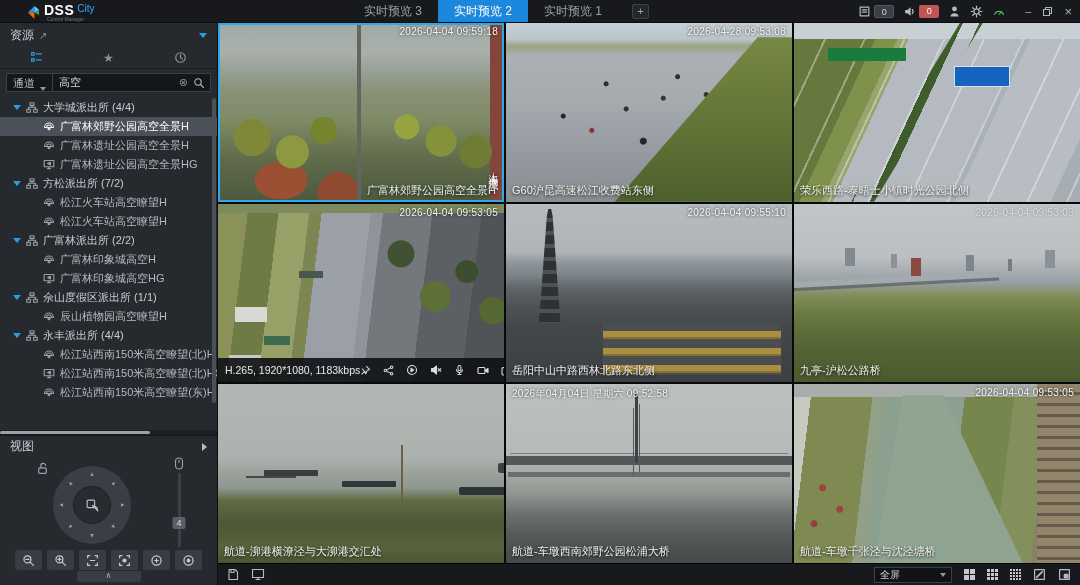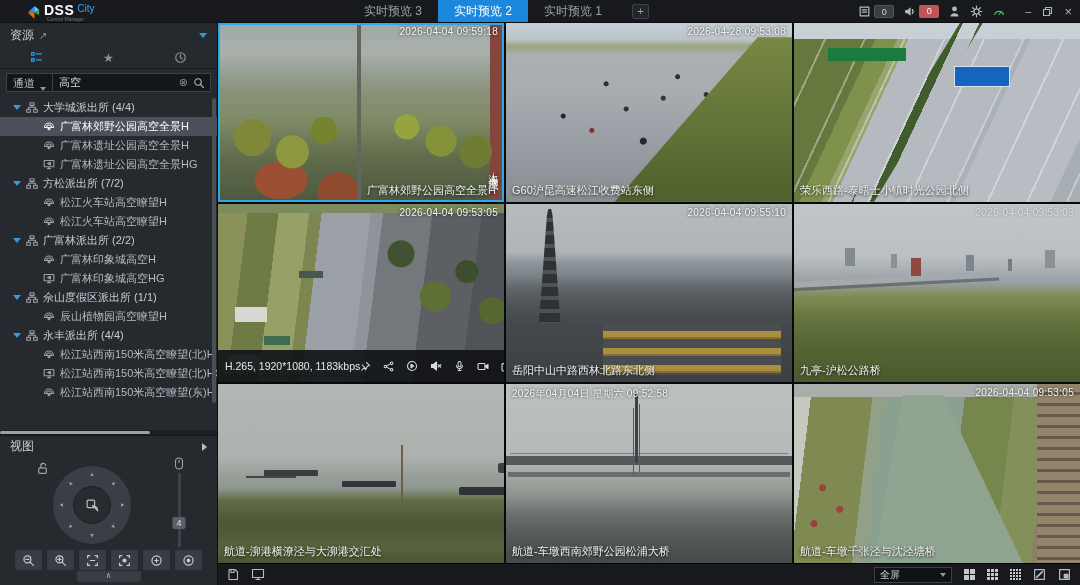--- a/index.html
+++ b/index.html
@@ -88,21 +88,21 @@
   .cell.selected::after{content:"";position:absolute;inset:0;border:2px solid #2fa8e8;pointer-events:none}
   .video{position:absolute;inset:0}
   .video::before,.video::after{content:"";position:absolute}
   .ts{position:absolute;top:3px;right:6px;color:#f3f5f2;font-size:10px;letter-spacing:.3px;text-shadow:0 0 3px rgba(0,0,0,.8);z-index:3}
   .ts.tl{left:6px;right:auto}
   .ts.faint{opacity:.45}
   .vlabel{position:absolute;bottom:4px;left:6px;color:#f0f2ef;font-size:11px;text-shadow:0 1px 3px rgba(0,0,0,.9);z-index:3}
   .vlabel.br{left:auto;right:8px}
   .wmark{position:absolute;right:4px;bottom:28px;writing-mode:vertical-rl;color:rgba(255,255,255,.85);font-size:10px;
     text-shadow:0 0 3px rgba(0,0,0,.6);z-index:3;letter-spacing:2px}
-  .ptoolbar{position:absolute;left:0;right:0;bottom:0;height:32px;background:rgba(14,17,21,.9);display:flex;
+  .ptoolbar{position:absolute;left:0;right:0;bottom:0;height:24px;background:rgba(14,17,21,.9);display:flex;
     align-items:center;padding:0 7px;z-index:4}
   .pinfo{color:#e4e8eb;font-size:10.5px;white-space:nowrap}
   .picons{margin-left:auto;display:flex;gap:12px;align-items:center;color:#d8dce0}
 
   
   .scene-tl{background:
     linear-gradient(90deg,transparent 48.6%,#63655e 48.6%,#63655e 49.9%,transparent 49.9%),
     radial-gradient(circle at 12% 64%,#7e8838 0 18px,transparent 19px),
     radial-gradient(circle at 26% 72%,#8e9840 0 16px,transparent 17px),
     radial-gradient(circle at 37% 60%,#76842f 0 13px,transparent 14px),

